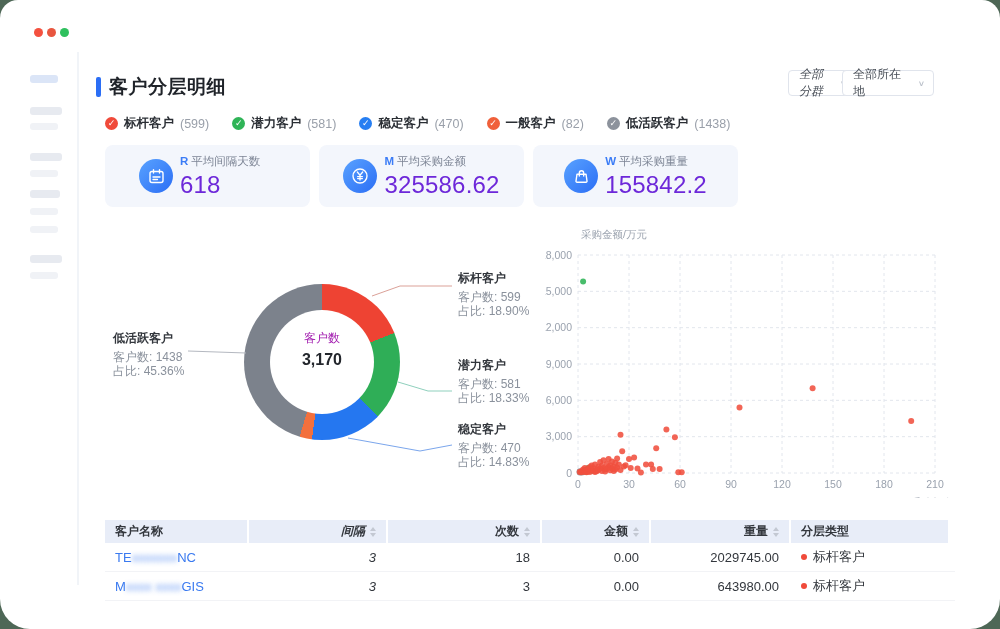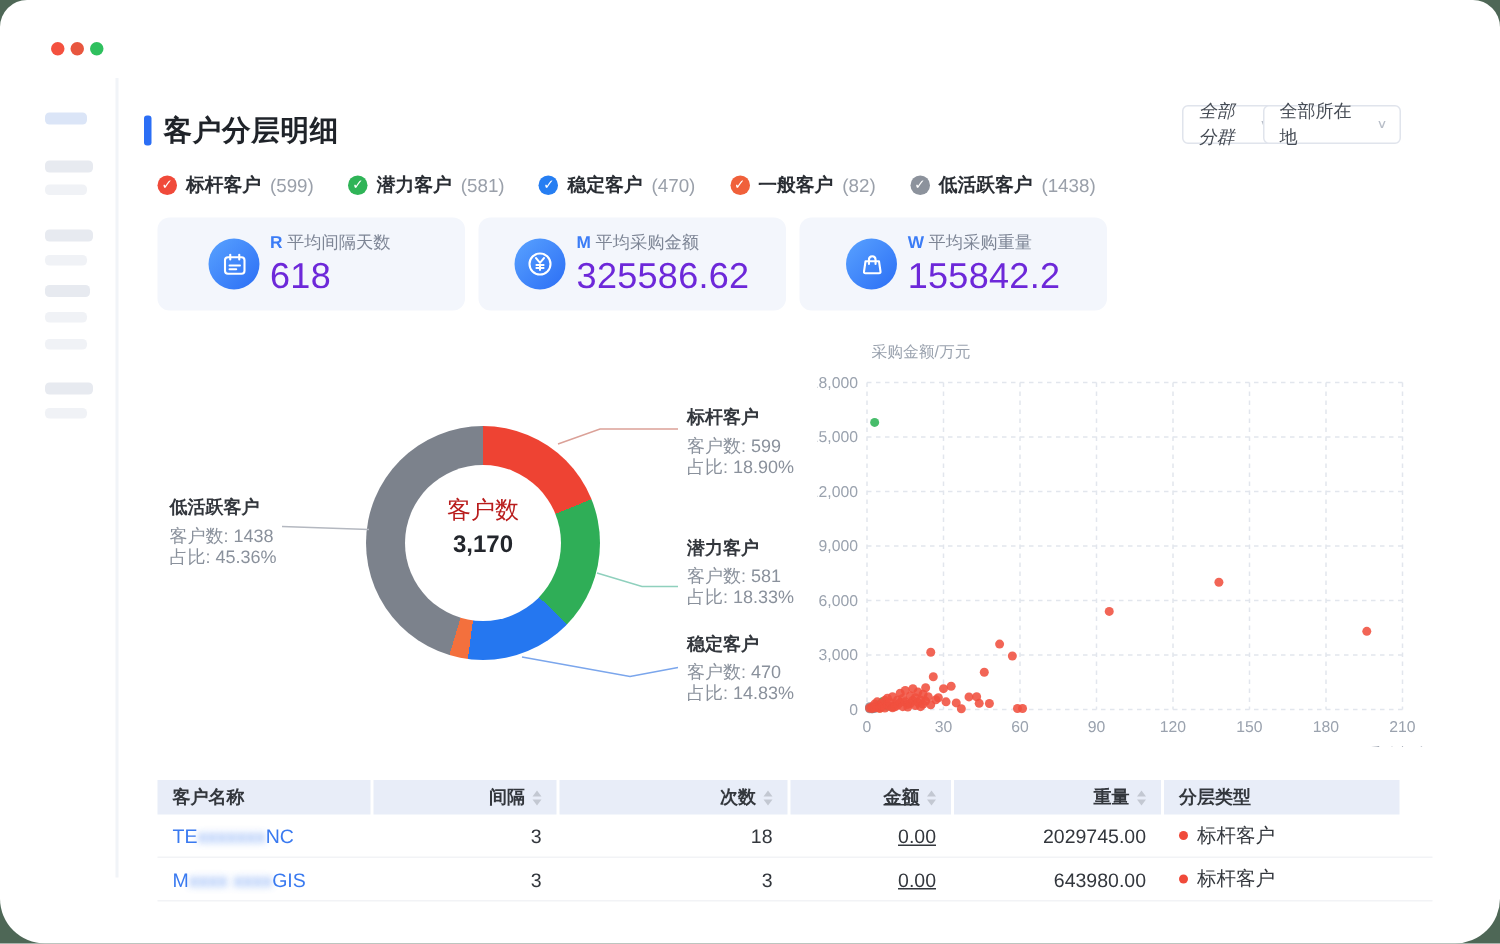--- a/index.html
+++ b/index.html
@@ -42,21 +42,21 @@
   .kpi-icon{width:34px;height:34px;border-radius:50%;background:linear-gradient(135deg,#59a2ff,#2b6ef5);
     display:flex;align-items:center;justify-content:center;flex:0 0 auto;}
   .kpi-text{display:flex;flex-direction:column;min-width:96px;}
   .kpi-label{font-size:11.5px;color:#7d8595;white-space:nowrap;}
   .kpi-label b{color:#3b7cf6;font-weight:700;margin-right:3px;}
   .kpi-value{font-size:24px;font-weight:400;color:#6d28d9;margin-top:2px;letter-spacing:.2px;}
   
   .donut{position:absolute;left:244px;top:284px;width:156px;height:156px;border-radius:50%;}
   .donut::after{content:"";position:absolute;inset:26px;background:#fff;border-radius:50%;}
   .donut-center{position:absolute;left:244px;top:330px;width:156px;text-align:center;z-index:2;}
-  .donut-center .c-label{font-size:16px;color:#b91c1c;}
+  .donut-center .c-label{font-size:12px;color:#a21caf;}
   .donut-center .c-value{font-size:16px;font-weight:700;color:#23262c;margin-top:4px;}
   .callout{position:absolute;width:110px;}
   .callout .c-title{font-size:12px;font-weight:700;color:#33373d;margin-bottom:3px;}
   .callout .c-line{font-size:12px;color:#8a919c;line-height:14px;}
   .connectors{position:absolute;left:100px;top:250px;width:440px;height:240px;pointer-events:none;}
   
   .scatter{position:absolute;left:545px;top:226px;}
   .scatter .grid{stroke:#e2e6ed;stroke-width:1;stroke-dasharray:3 3;}
   .scatter .tick{font-size:10.5px;fill:#9aa2ae;font-family:"Liberation Sans","DejaVu Sans",sans-serif;}
   
@@ -65,21 +65,21 @@
   .th{background:#e8edf8;height:23px;display:flex;align-items:center;padding:0 10px;box-sizing:border-box;
     font-size:12px;font-weight:700;color:#33373d;cursor:pointer;}
   .th.num{justify-content:flex-end;}
   .sorter{display:inline-flex;flex-direction:column;margin-left:5px;line-height:0;}
   .sorter i{width:0;height:0;border-left:3.5px solid transparent;border-right:3.5px solid transparent;display:block;}
   .sorter .up{border-bottom:4px solid #c3c8d2;margin-bottom:2px;}
   .sorter .down{border-top:4px solid #c3c8d2;}
   .tr{display:flex;gap:2px;height:28px;align-items:center;border-bottom:1px solid #f2f3f6;}
   .td{padding:0 10px;box-sizing:border-box;color:#33373d;}
   .td.num{text-align:right;}
-  .c1{width:142px;}.c2{width:122px;}.c3{width:152px;}.c4{width:107px;text-decoration:underline;}.c5{width:138px;}.c6{width:157px;}
+  .c1{width:142px;}.c2{width:137px;font-style:italic;}.c3{width:152px;}.c4{width:107px;}.c5{width:138px;}.c6{width:157px;}
   .link{color:#3a7af0;cursor:pointer;white-space:nowrap;}
   .masked{filter:blur(2.4px);opacity:.75;}
   .tier{display:flex;align-items:center;gap:6px;}
   .tier-dot{width:6px;height:6px;border-radius:50%;flex:0 0 auto;}
 </style>
 </head>
 <body>
 
 <div class="window">
 

